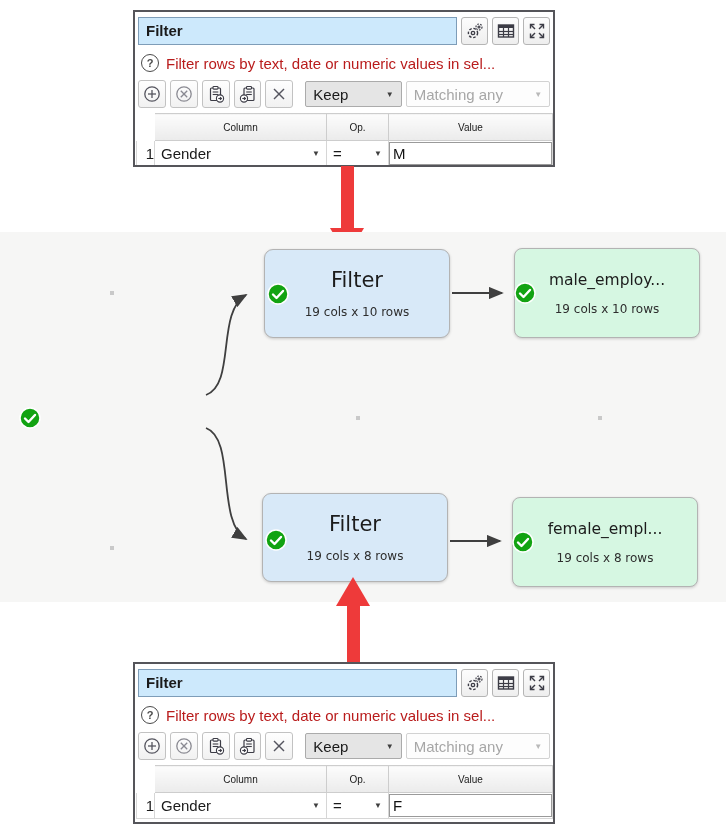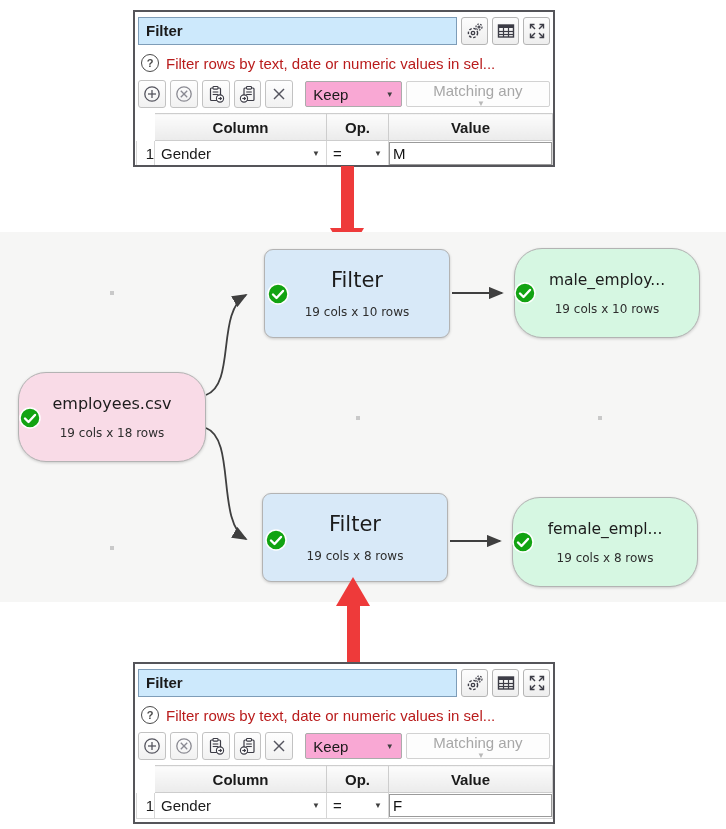--- a/index.html
+++ b/index.html
@@ -37,32 +37,32 @@
   .help-text{font-size:15px;color:#b91c1c;white-space:nowrap;overflow:hidden;}
 
   .toolbar-row{display:flex;align-items:center;gap:4px;padding:2px 3px;height:30px;}
   .ibtn{
     width:29px;height:28px;display:flex;align-items:center;justify-content:center;
     background:linear-gradient(#fefefe,#f1f1f1);border:1px solid #c2c2c2;border-radius:3px;
     padding:0;cursor:pointer;
   }
   .dropdown{
     display:flex;align-items:center;justify-content:space-between;
-    height:26px;background:#f9a8d4;border:1px solid #ababab;border-radius:2px;
+    height:26px;background:#e5e5e5;border:1px solid #ababab;border-radius:2px;
     font-size:15px;color:#1a1a1a;padding:0 7px;box-sizing:border-box;
   }
   .dd-keep{width:100px;margin-left:8px;}
-  .dd-matching{width:150px;color:#a7a7a7;border-color:#d2d2d2;background:#fdfdfd;flex-direction:column;}
+  .dd-matching{width:150px;color:#a7a7a7;border-color:#d2d2d2;background:#fdfdfd;}
   .caret{font-size:8px;color:#3f3f3f;margin-left:6px;}
   .dd-matching .caret{color:#b9b9b9;}
 
   table.ftable{border-collapse:collapse;margin:2px 0 0 1px;table-layout:fixed;width:416px;}
   table.ftable th{
     background:linear-gradient(#fcfcfc,#ebebeb);border:1px solid #cdcdcd;
-    font-size:15px;font-weight:700;color:#1a1a1a;height:26px;text-align:center;padding:0;
+    font-size:10px;font-weight:400;color:#1a1a1a;height:26px;text-align:center;padding:0;
   }
   table.ftable td{border:1px solid #d6d6d6;height:25px;padding:0;font-size:15px;color:#1a1a1a;}
   td.rownum{border-color:#e4e4e4;text-align:right;padding-right:3px;background:#fff;}
   .cell-dd{display:flex;align-items:center;justify-content:space-between;padding:0 6px;height:25px;}
   td.value-cell input{
     width:100%;height:23px;border:none;outline:1px solid #9a9a9a;outline-offset:-1px;
     font-family:"Liberation Sans",sans-serif;font-size:15px;color:#111;padding:0 4px;box-sizing:border-box;
   }
 
   
@@ -71,21 +71,21 @@
   .dot{position:absolute;width:4px;height:4px;background:#c9c9c9;}
 
   .node{
     position:absolute;display:flex;flex-direction:column;align-items:center;justify-content:center;
     gap:13px;box-sizing:border-box;border:1px solid #b3b3b3;
     box-shadow:0 1px 3px rgba(0,0,0,0.18);text-align:center;
     font-family:"DejaVu Sans",sans-serif;cursor:pointer;
   }
   .node-source{background:#f9dbe7;border-radius:28px;}
   .node-transform{background:#d8e9f8;border-radius:9px;}
-  .node-output{background:#d6f7e2;border-radius:28px;}
+  .node-output{background:#d6f7e2;border-radius:8px;}
   .node-title{font-size:16px;color:#1c1c1c;white-space:nowrap;}
   .node-transform .node-title{font-size:21px;}
   .node-sub{font-size:12px;color:#2e2e2e;white-space:nowrap;}
   .check{position:absolute;width:22px;height:22px;}
   .check svg{display:block;}
 
   
   .red-shaft{position:absolute;width:13px;background:#ee3a3a;}
   .red-head-down{
     position:absolute;width:0;height:0;
@@ -252,24 +252,20 @@
         </marker>
       </defs>
       <g stroke="#3f3f3f" stroke-width="1.8" fill="none">
         <path d="M 206 163 C 236 152, 216 80, 246 63" marker-end="url(#arrow)"></path>
         <path d="M 206 196 C 236 207, 216 290, 246 307" marker-end="url(#arrow)"></path>
         <path d="M 452 61 L 502 61" marker-end="url(#arrow)"></path>
         <path d="M 450 309 L 500 309" marker-end="url(#arrow)"></path>
       </g>
     </svg>
 
-    <div class="node node-source" style="left:18px;top:140px;width:188px;height:90px;">
-      <div class="node-title">employees.csv</div>
-      <div class="node-sub">19 cols x 18 rows</div>
-    </div>
     <div class="node node-transform" style="left:264px;top:17px;width:186px;height:89px;">
       <div class="node-title">Filter</div>
       <div class="node-sub">19 cols x 10 rows</div>
     </div>
     <div class="node node-output" style="left:514px;top:16px;width:186px;height:90px;">
       <div class="node-title" style="font-size:15.5px">male_employ...</div>
       <div class="node-sub">19 cols x 10 rows</div>
     </div>
     <div class="node node-transform" style="left:262px;top:261px;width:186px;height:89px;">
       <div class="node-title">Filter</div>

